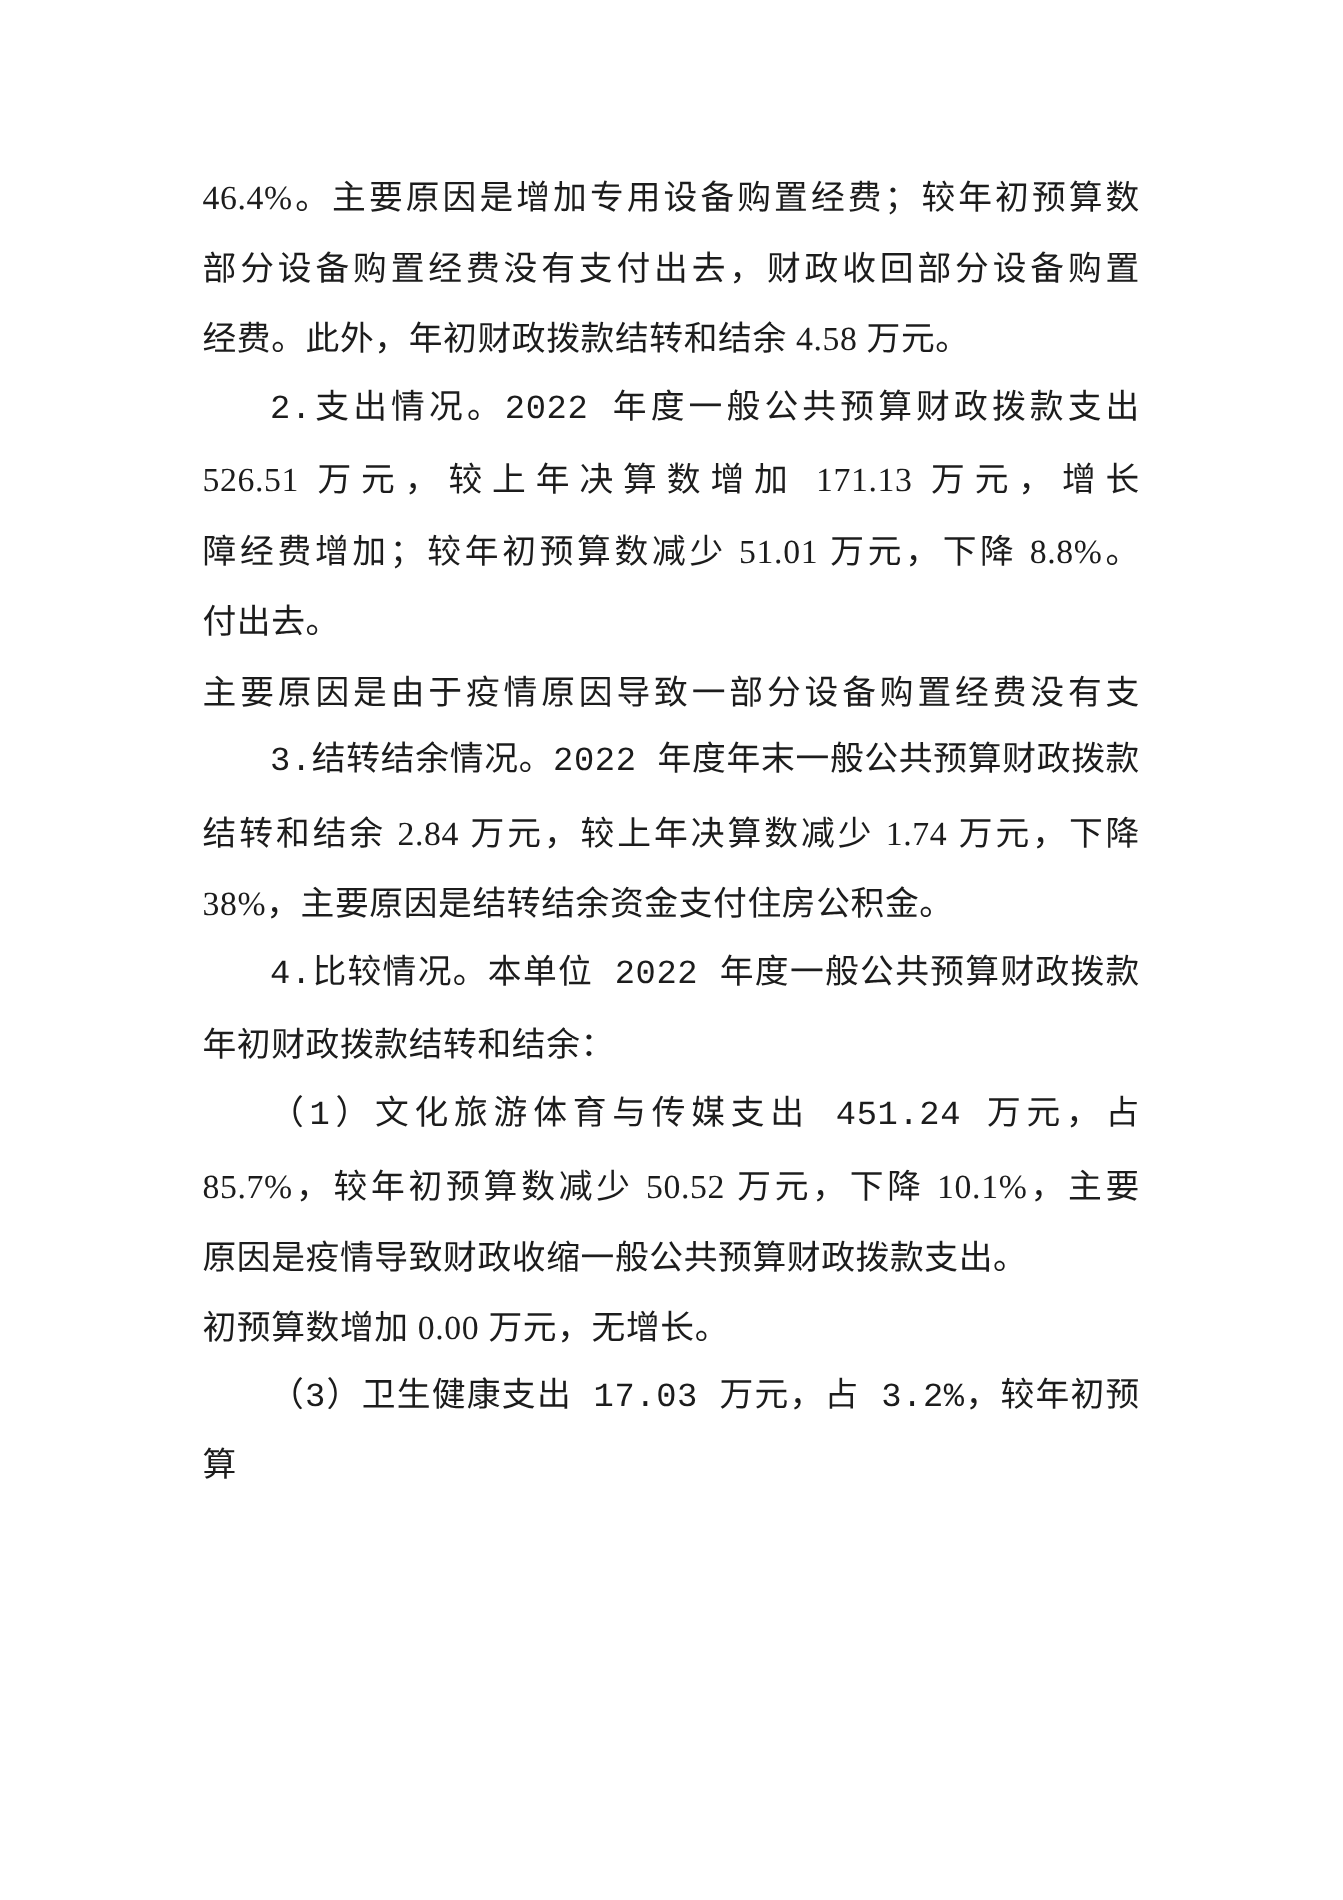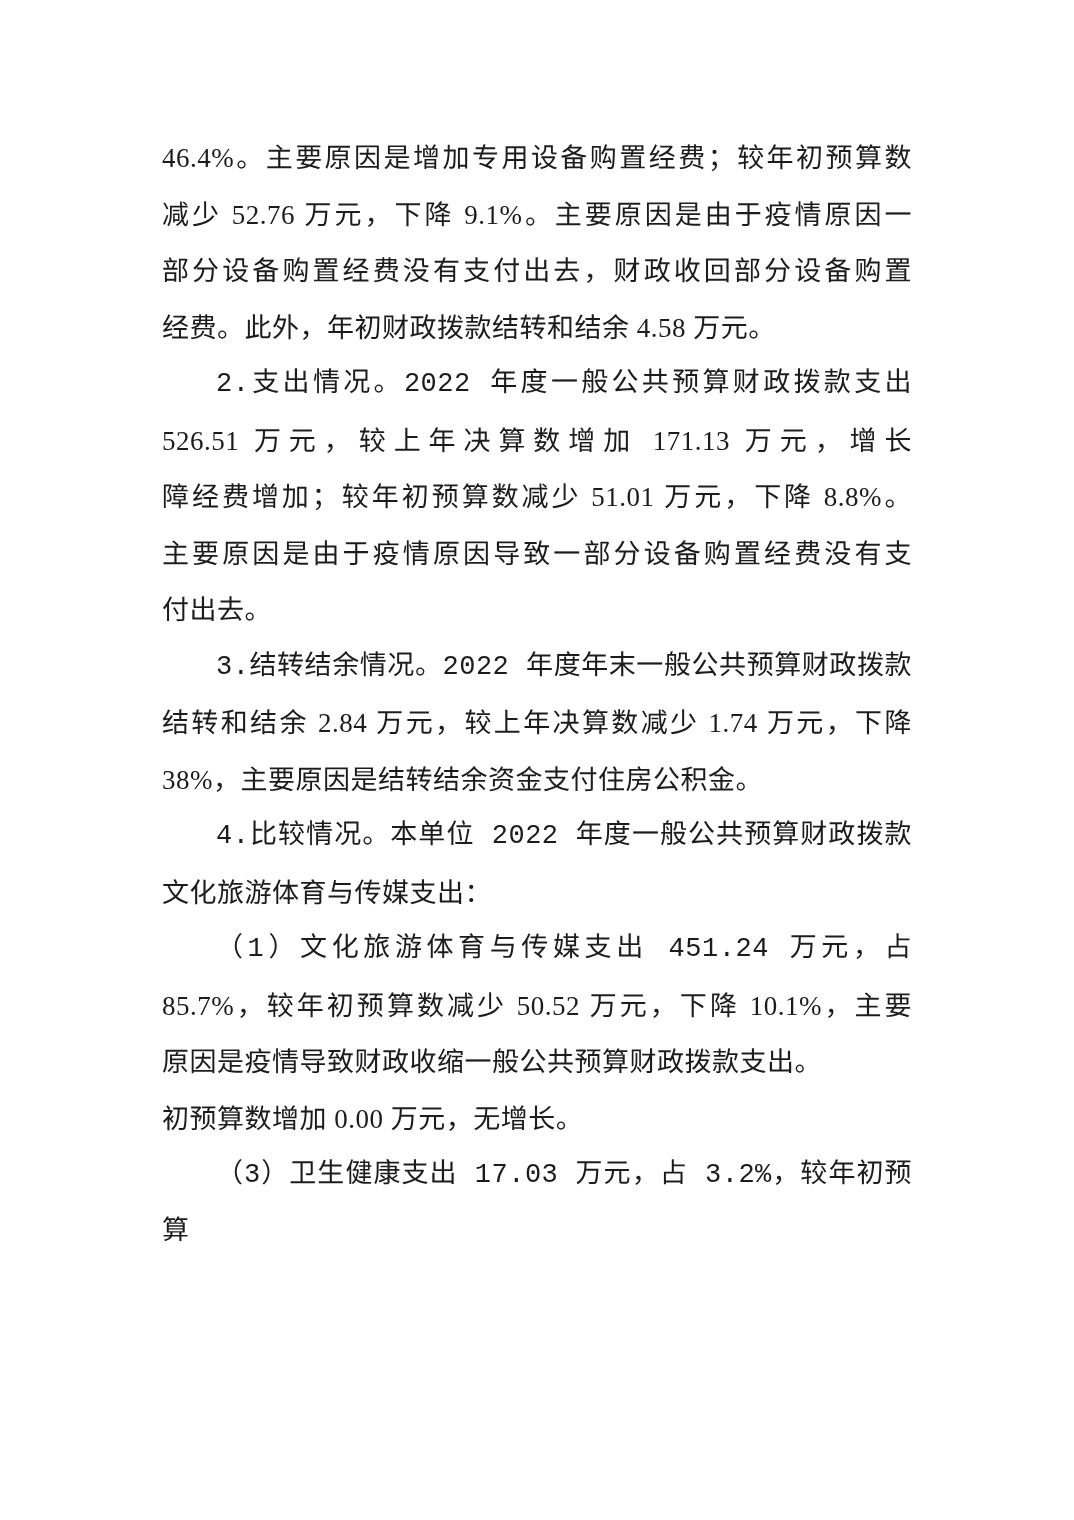--- a/index.html
+++ b/index.html
@@ -46,32 +46,31 @@
     text-indent: 54px;
     font-family: Liberation Mono, monospace;
   }
 </style>
 </head>
 <body>
 
 <div class="page">
   <div class="text-block">
     <div class="line fill">46.4%。主要原因是增加专用设备购置经费；较年初预算数</div>
-    <div class="line fill">减少 52.76 万元，下降 9.1%。主要原因是由于疫情原因一</div>
     <div class="line fill">部分设备购置经费没有支付出去，财政收回部分设备购置</div>
     <div class="line end">经费。此外，年初财政拨款结转和结余 4.58 万元。</div>
     <div class="line fill indent">2.支出情况。2022 年度一般公共预算财政拨款支出</div>
     <div class="line fill">526.51 万元，较上年决算数增加 171.13 万元，增长</div>
     <div class="line fill">障经费增加；较年初预算数减少 51.01 万元，下降 8.8%。</div>
+    <div class="line end">付出去。</div>
     <div class="line fill">主要原因是由于疫情原因导致一部分设备购置经费没有支</div>
-    <div class="line end">付出去。</div>
     <div class="line fill indent">3.结转结余情况。2022 年度年末一般公共预算财政拨款</div>
     <div class="line fill">结转和结余 2.84 万元，较上年决算数减少 1.74 万元，下降</div>
     <div class="line end">38%，主要原因是结转结余资金支付住房公积金。</div>
     <div class="line fill indent">4.比较情况。本单位 2022 年度一般公共预算财政拨款</div>
-    <div class="line end">文化旅游体育与传媒支出：</div>
+    <div class="line end">年初财政拨款结转和结余：</div>
     <div class="line fill indent">（1）文化旅游体育与传媒支出 451.24 万元，占</div>
     <div class="line fill">85.7%，较年初预算数减少 50.52 万元，下降 10.1%，主要</div>
     <div class="line end">原因是疫情导致财政收缩一般公共预算财政拨款支出。</div>
     <div class="line end">初预算数增加 0.00 万元，无增长。</div>
     <div class="line fill indent">（3）卫生健康支出 17.03 万元，占 3.2%，较年初预算</div>
   </div>
 </div>
 
 </body></html>

